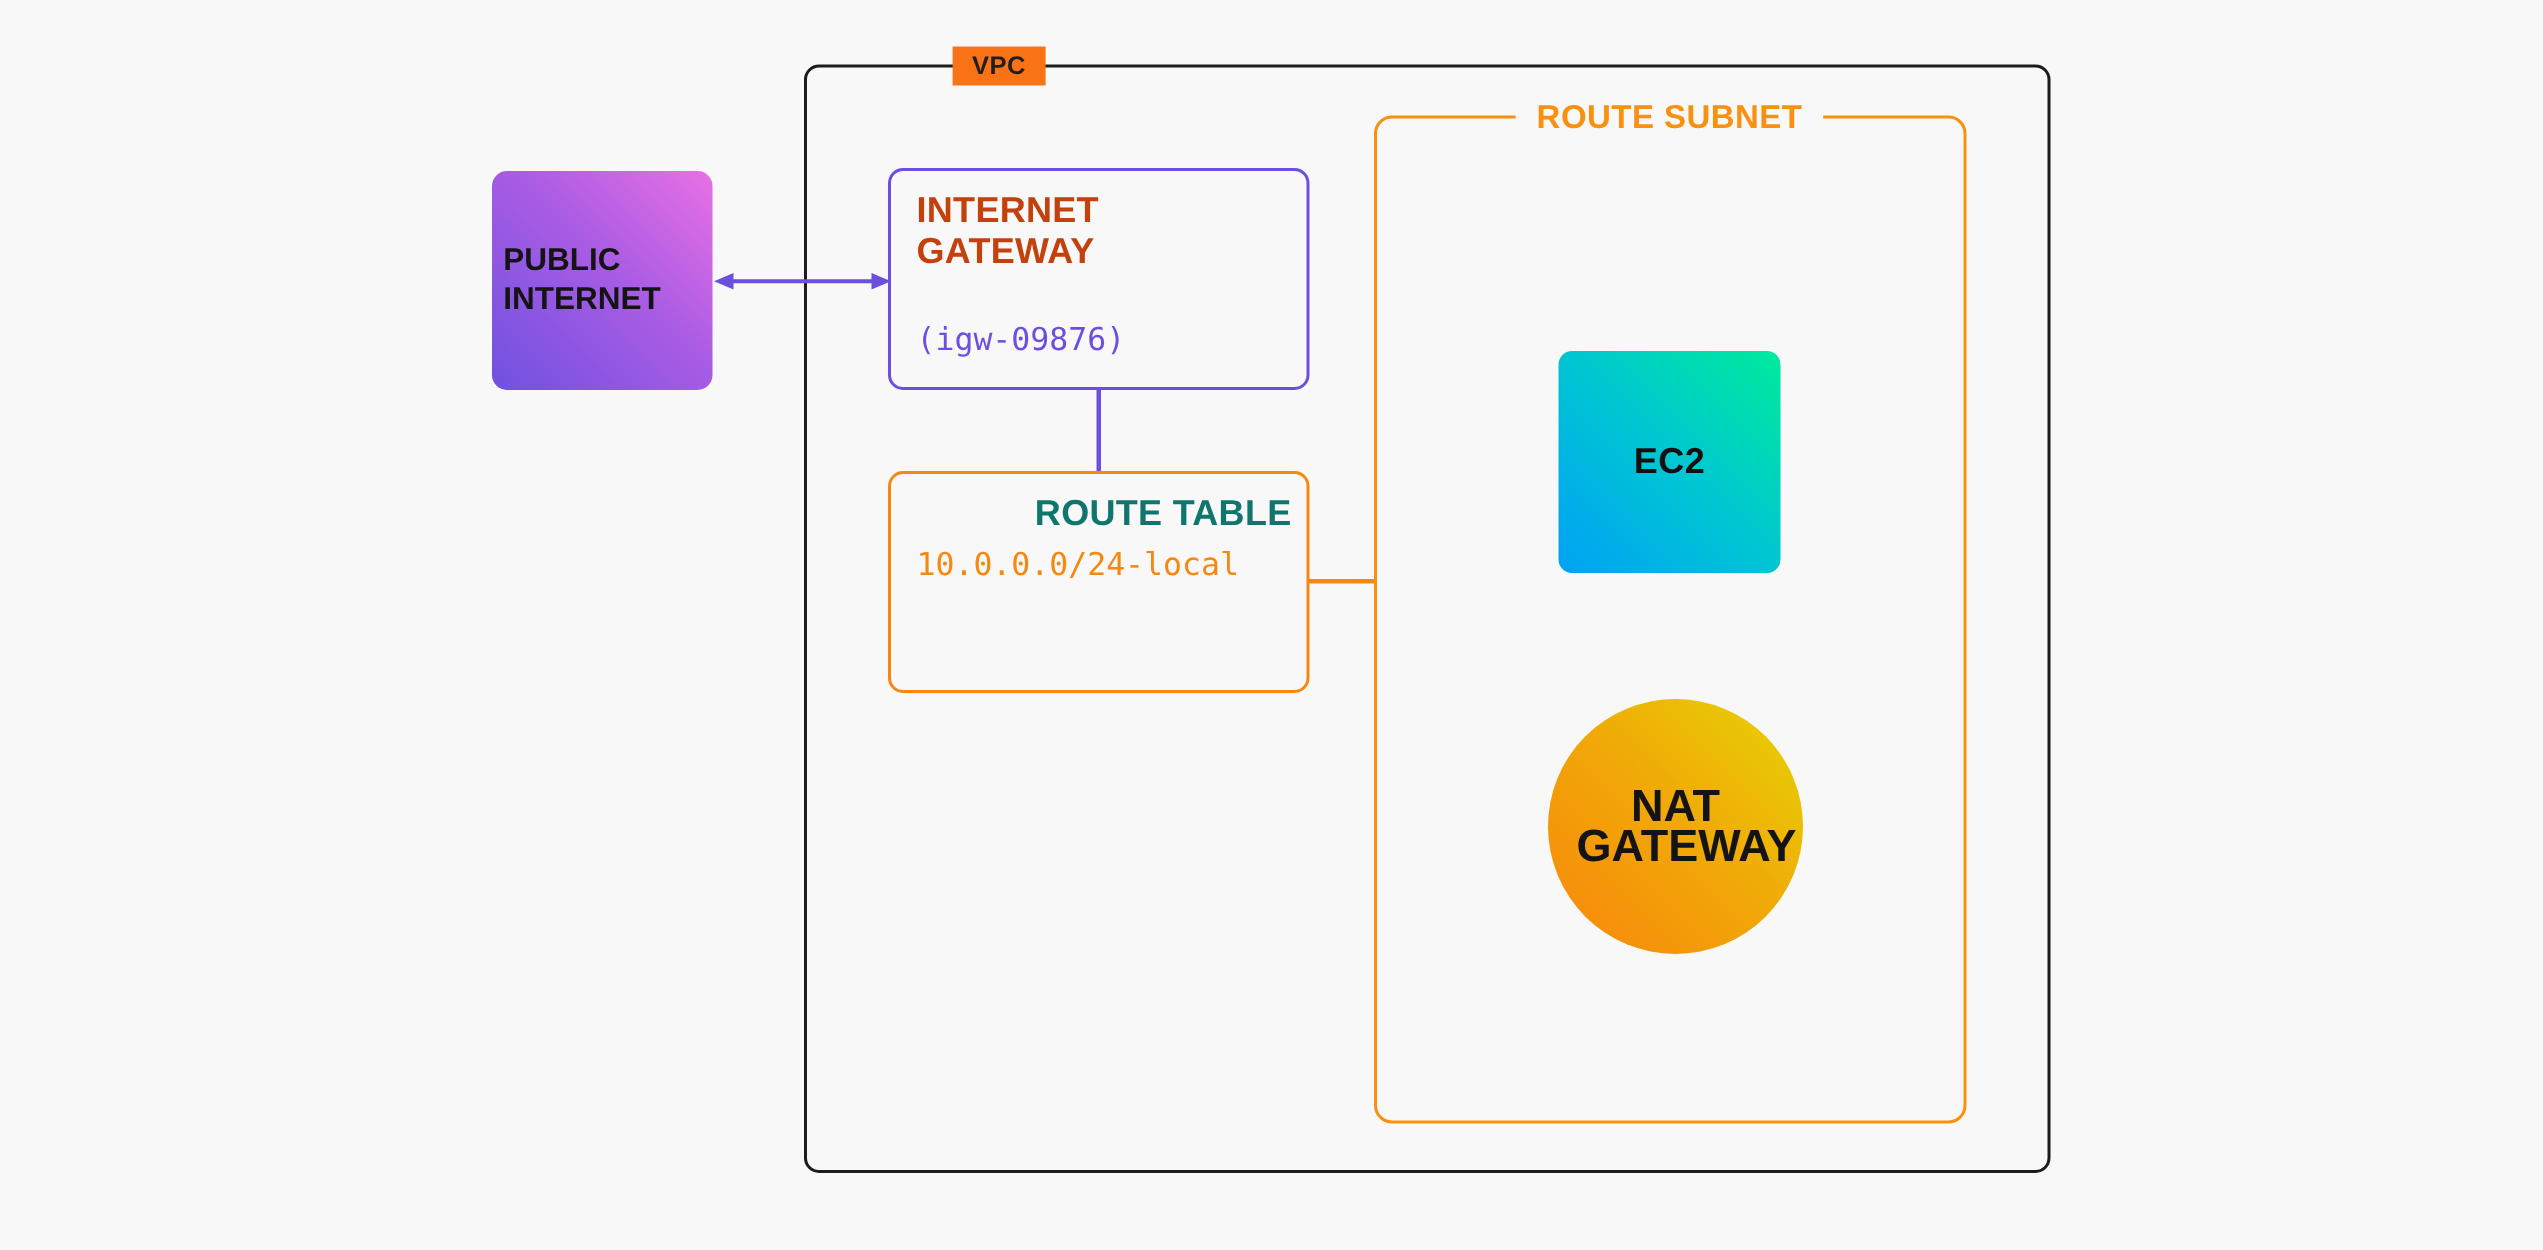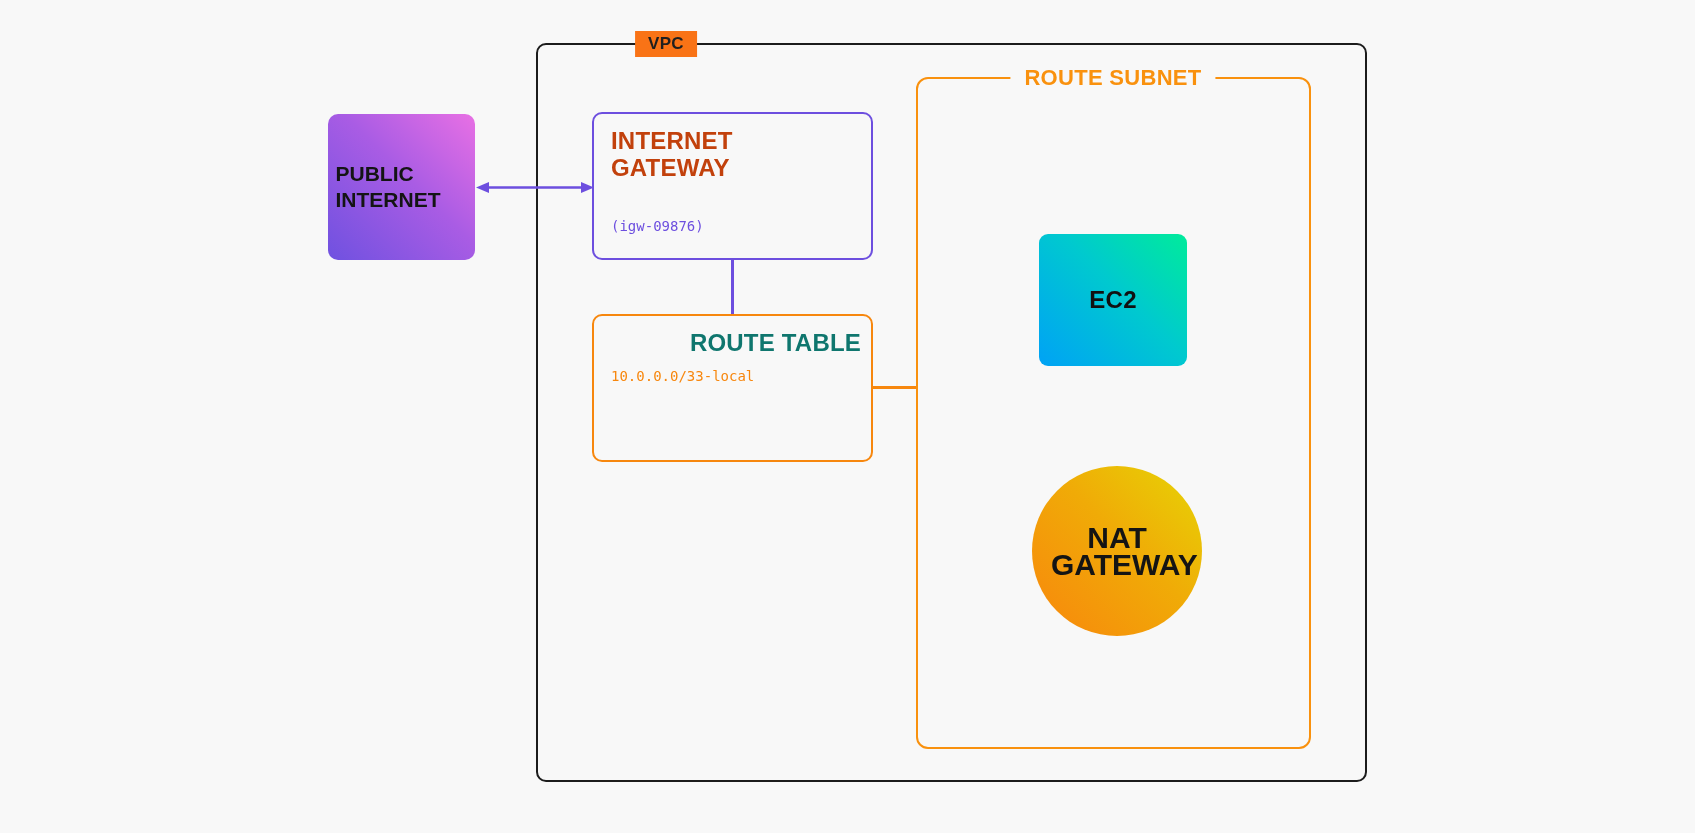--- a/index.html
+++ b/index.html
@@ -47,21 +47,21 @@
   .rt-box{left:592px;top:314px;border:2.5px solid #f7870e;}
   .box-title{
     position:absolute;left:17px;top:13px;width:190px;
     font-size:24px;font-weight:bold;line-height:27px;letter-spacing:.2px;
   }
   .igw-box .box-title{color:#c2410c;}
   .rt-box .box-title{color:#0f766e;width:250px;text-align:right;}
   .box-mono{
     position:absolute;left:17px;
     font-family:"DejaVu Sans Mono", monospace;
-    font-size:14px;line-height:28px;white-space:pre;
+    font-size:21px;line-height:28px;white-space:pre;
   }
   .igw-box .box-mono{bottom:18px;color:#6d4fdf;}
   .rt-box .box-mono{bottom:14px;color:#f7870e;}
 
   
   .conn-v{position:absolute;left:731px;top:260px;width:3px;height:55px;background:#6d4fdf;}
   .conn-h{position:absolute;left:872px;top:386px;width:45px;height:3px;background:#f7870e;}
 
   
   .subnet-box{
@@ -70,21 +70,21 @@
   }
   .subnet-label{
     position:absolute;left:1113px;top:66px;transform:translateX(-50%);
     background:#f8f8f8;padding:0 14px;
     font-size:22px;font-weight:bold;color:#f9910e;line-height:24px;
     letter-spacing:.3px;white-space:nowrap;
   }
 
   
   .ec2-node{
-    position:absolute;left:1039px;top:234px;width:148px;height:132px;
+    position:absolute;left:1039px;top:234px;width:148px;height:148px;
     border-radius:9px;
     background:linear-gradient(45deg,#00a2f5 0%,#00c9cf 55%,#00eb9b 100%);
     display:flex;align-items:center;justify-content:center;
   }
   .ec2-node .lbl{font-size:24px;font-weight:bold;color:#111;letter-spacing:.3px;}
 
   
   .nat-node{
     position:absolute;left:1032px;top:466px;width:170px;height:170px;
     border-radius:50%;
@@ -114,21 +114,21 @@
   <div class="edge-box igw-box">
     <div class="box-title">INTERNET GATEWAY</div>
     <div class="box-mono">(igw-09876)</div>
   </div>
 
   <div class="conn-v"></div>
 
   <div class="edge-box rt-box">
     <div class="box-title">ROUTE TABLE</div>
     <div class="box-mono">
-      <div>10.0.0.0/33-local</div>
+      <div>10.0.0.0/24-local</div>
     </div>
   </div>
 
   <div class="conn-h"></div>
 
   <div class="subnet-box"></div>
   <div class="subnet-label">ROUTE SUBNET</div>
 
   <div class="ec2-node">
     <span class="lbl">EC2</span>

